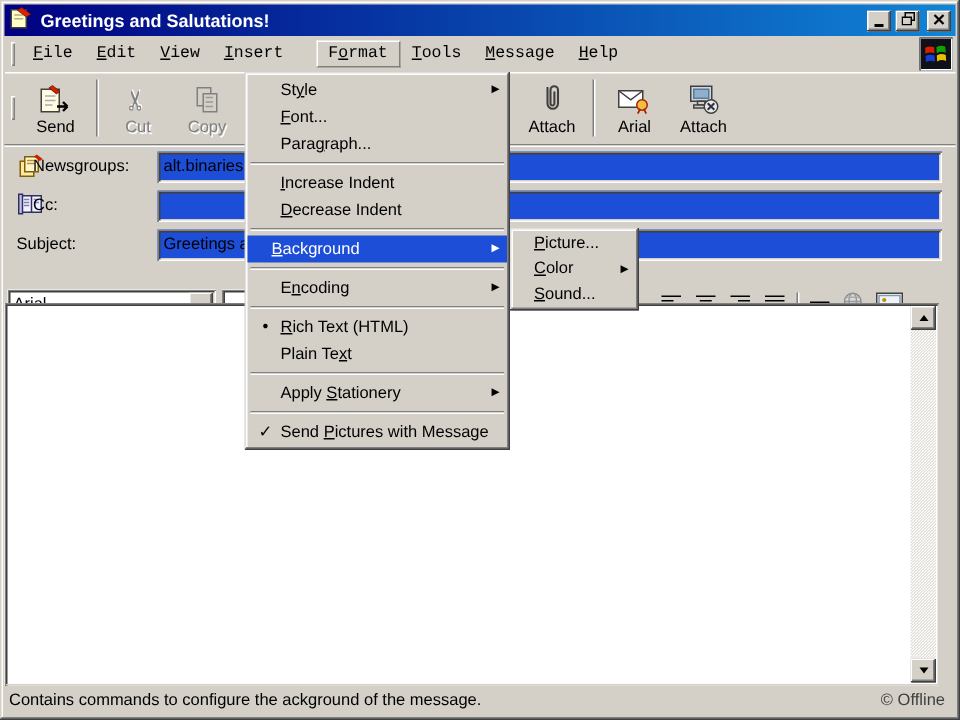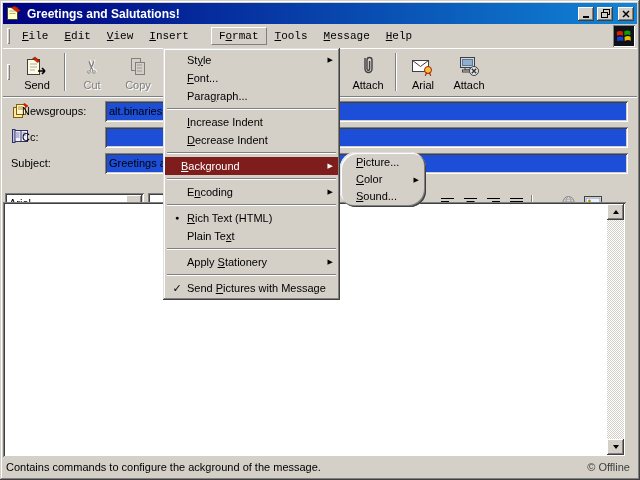--- a/index.html
+++ b/index.html
@@ -85,24 +85,24 @@
 
   
   .statusbar { position: absolute; left: 3px; bottom: 3px; width: 634px; height: 20px; line-height: 20px;
     padding-left: 3px; }
   .credit { position: absolute; right: 7px; top: 0; color: #404040; }
 
   
   .popup { position: absolute; background: #d4d0c8; padding: 3px 2px; z-index: 20;
     box-shadow: inset -1px -1px 0 #404040, inset 1px 1px 0 #dfdfdf, inset -2px -2px 0 #808080, inset 2px 2px 0 #fff; }
   .format-menu { left: 163px; top: 48px; width: 177px; }
-  .bg-submenu { left: 340px; top: 152px; width: 86px; z-index: 21; padding: 2px; border-radius: 16px; }
+  .bg-submenu { left: 340px; top: 152px; width: 86px; z-index: 21; padding: 2px; }
   .mi { position: relative; height: 18px; line-height: 18px; padding-left: 22px; white-space: nowrap; }
   .bg-submenu .mi { height: 17px; line-height: 17px; padding-left: 14px; }
-  .mi.hl { background: #7f1d1d; color: #fff; padding-left: 16px; }
+  .mi.hl { background: #1d4ed8; color: #fff; padding-left: 16px; }
   .mi .mark { position: absolute; left: 6px; top: 0; width: 12px; text-align: center; }
   .mi .mark.bullet { font-size: 7px; }
   .mi .mark.check { font-size: 11px; font-weight: bold; }
   .mi .arrow { position: absolute; right: 5px; top: 0; font-size: 7px; }
   .msep { position: relative; height: 8px; }
   .msep::after { content: ""; position: absolute; left: 2px; right: 2px; top: 3px;
     border-top: 1px solid #808080; border-bottom: 1px solid #fff; }
 </style>
 </head>
 <body>

